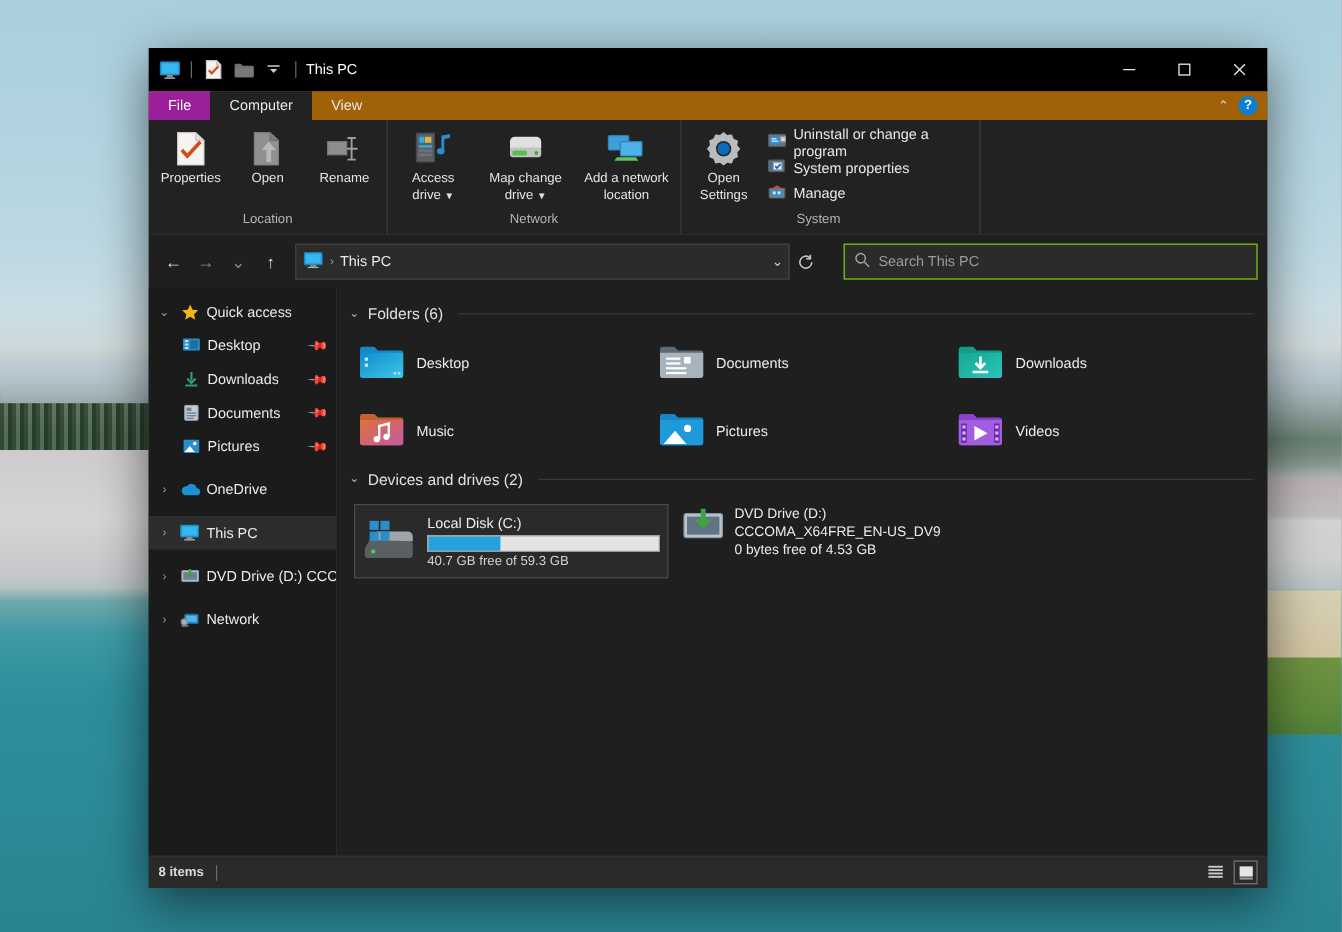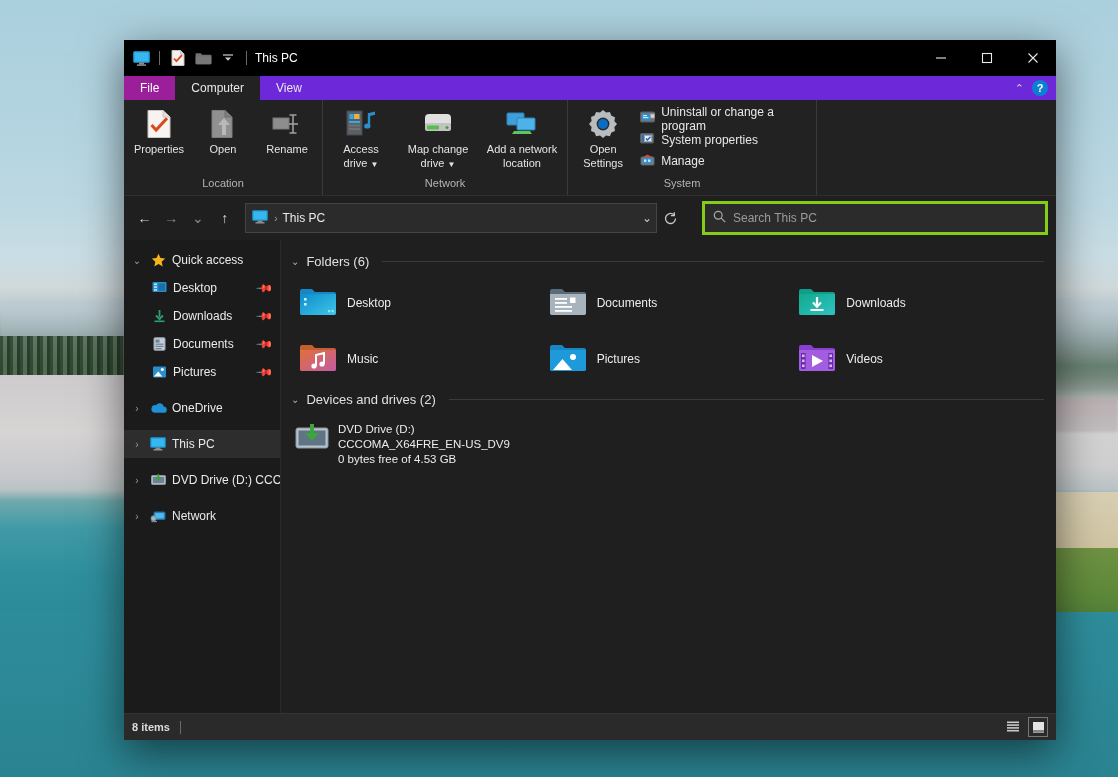--- a/index.html
+++ b/index.html
@@ -134,21 +134,21 @@
   }
   .win-btn {
     width: 46px; height: 36px;
     display: flex; align-items: center; justify-content: center;
     color: #e8e8e8;
   }
 
   
   .ribbon-tabs {
     height: 24px;
-    background: #6d28d9;
+    background: #a16207;
     display: flex;
     align-items: stretch;
     flex: none;
     position: relative;
   }
   .rtab {
     padding: 0 16px;
     display: flex; align-items: center;
     font-size: 12px;
     color: #e8e8e8;
@@ -245,21 +245,21 @@
     gap: 6px;
   }
   .addr-crumbs { display: flex; align-items: center; gap: 5px; font-size: 12px; color: #eaeaea; }
   .crumb-sep { color: #9a9a9a; font-size: 10px; }
   .addr-right { margin-left: auto; display: flex; align-items: center; gap: 4px; color: #c8c8c8; }
   .refresh-btn { width: 24px; height: 24px; display: flex; align-items: center; justify-content: center; }
   .searchbox {
     width: 340px; height: 28px;
     margin-left: 18px;
     background: #2b2b2b;
-    border: 3px solid #84cc16;
+    border: 1px solid #84cc16;
     display: flex; align-items: center; gap: 7px;
     padding: 0 8px;
     color: #9b9b9b;
     font-size: 12px;
   }
 
   
   .body {
     flex: 1;
     display: flex;
@@ -864,20 +864,40 @@
       </div>
 
       <div class="section-header">
         <span class="chev">⌄</span>
         <span>Devices and drives (2)</span>
         <span class="rule"></span>
       </div>
 
       <div class="drives">
 
+        <div class="drive selected">
+          <span>
+            <svg width="46" height="38" viewBox="0 0 46 38">
+              <path d="M6 19h32a4 4 0 014 4v8a3 3 0 01-3 3H5a3 3 0 01-3-3v-5z" fill="#5a5f64"></path>
+              <path d="M6 19l6-7h26a4 4 0 014 4v4z" fill="#9fa5aa"></path>
+              <circle cx="9" cy="28.5" r="1.8" fill="#49d24c"></circle>
+              <rect x="6" y="3" width="7.6" height="7.6" fill="#2a8ecb"></rect>
+              <rect x="15" y="3" width="7.6" height="7.6" fill="#2a8ecb"></rect>
+              <rect x="6" y="12" width="7.6" height="7.6" fill="#2a8ecb"></rect>
+              <rect x="15" y="12" width="7.6" height="7.6" fill="#2a8ecb"></rect>
+            </svg>
+          </span>
+          <div class="dinfo">
+            <div class="dname">Local Disk (C:)</div>
+            <div class="bar-outer">
+              <div class="bar-inner" id="c-bar" style="width: 31%;"></div>
+            </div>
+            <div class="dfree">40.7 GB free of 59.3 GB</div>
+          </div>
+        </div>
 
         <div class="drive-plain">
           <span>
             <svg width="34" height="30" viewBox="0 0 34 30">
               <rect x="1" y="6" width="32" height="20" rx="2" fill="#b8c3cb" stroke="#8c99a3"></rect>
               <rect x="3.5" y="8.5" width="27" height="15" fill="#5f7586"></rect>
               <path d="M17 2v11" stroke="#3da53d" stroke-width="4"></path>
               <path d="M10 11l7 8 7-8z" fill="#3da53d"></path>
             </svg>
           </span>

